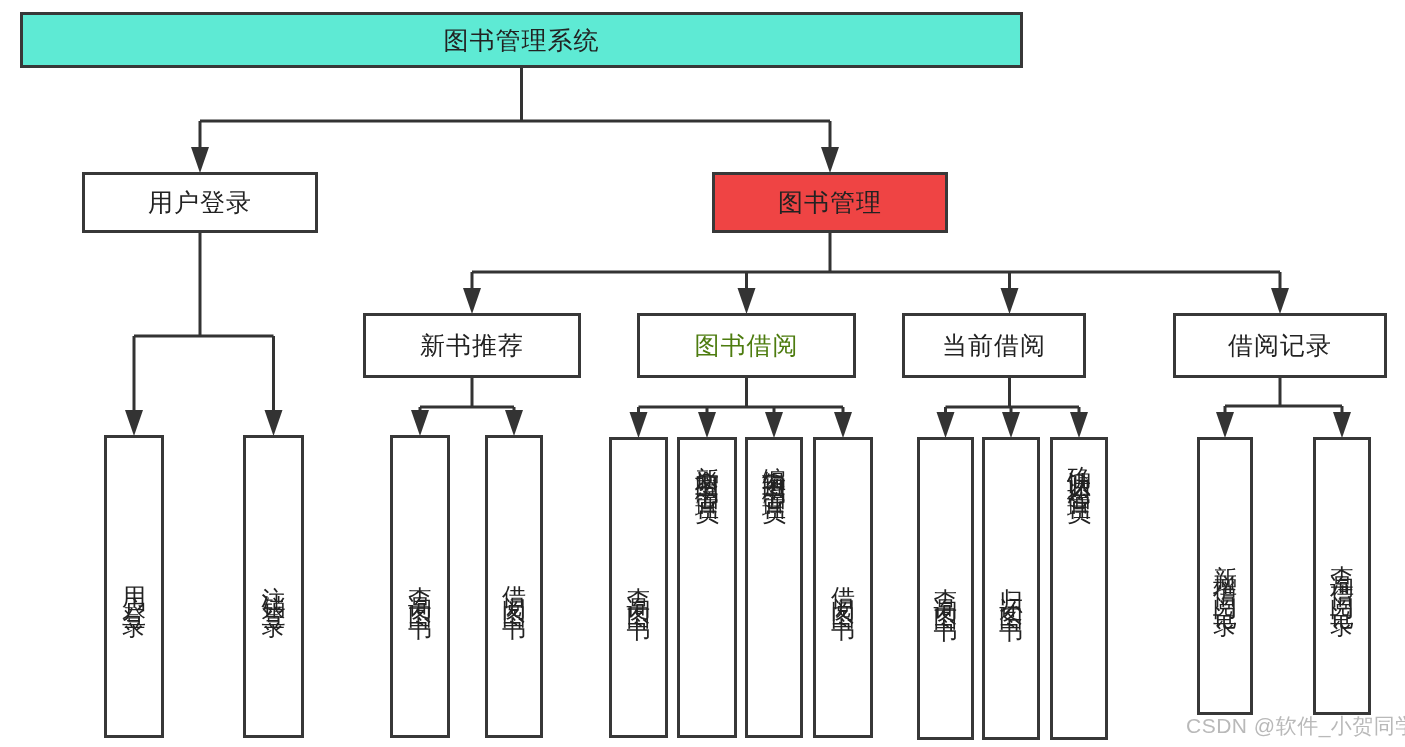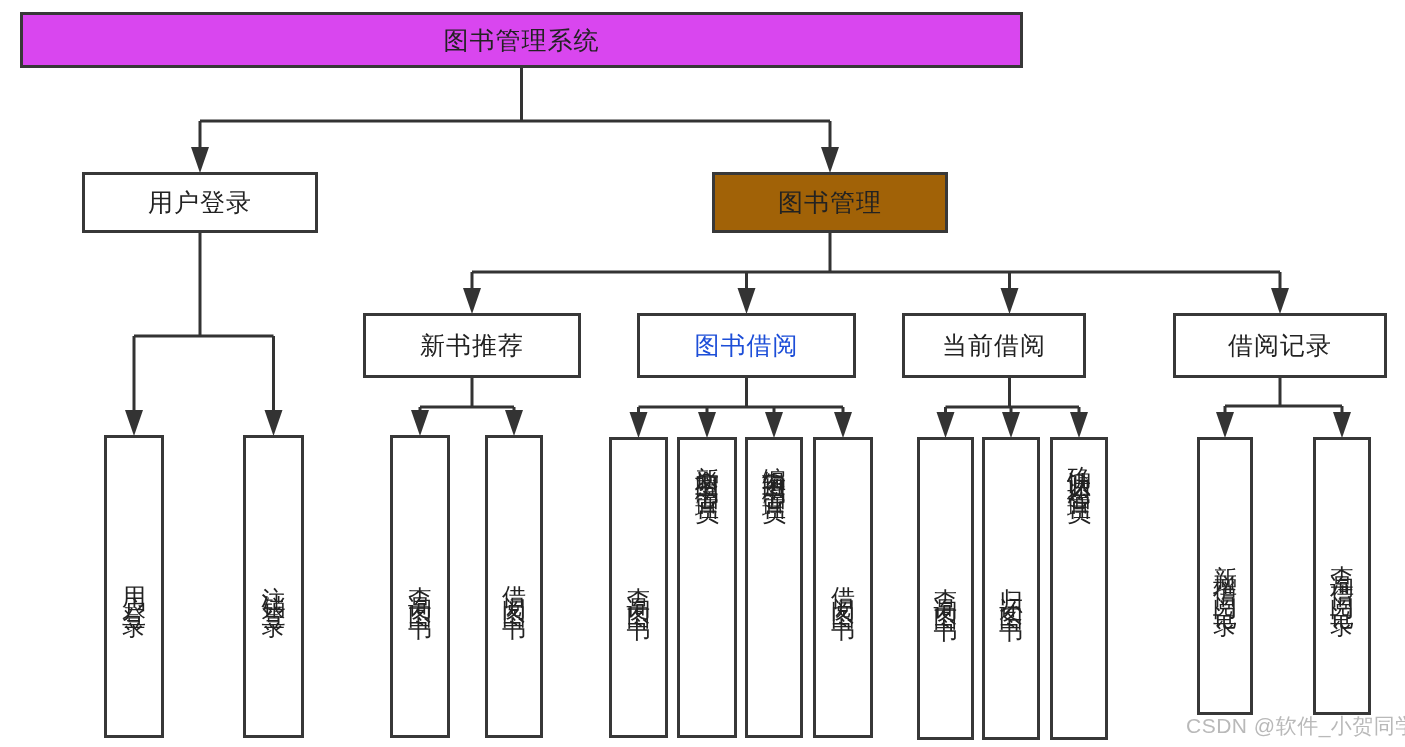--- a/index.html
+++ b/index.html
@@ -119,34 +119,34 @@
       <line x1="1079" y1="407" x2="1079" y2="417" stroke="#333333" stroke-width="3"></line>
       <polygon points="1070,412 1088,412 1079,438" fill="#333333"></polygon>
       <line x1="1280" y1="378" x2="1280" y2="406" stroke="#333333" stroke-width="3"></line>
       <line x1="1225" y1="406" x2="1342" y2="406" stroke="#333333" stroke-width="3"></line>
       <line x1="1225" y1="406" x2="1225" y2="417" stroke="#333333" stroke-width="3"></line>
       <polygon points="1216,412 1234,412 1225,438" fill="#333333"></polygon>
       <line x1="1342" y1="406" x2="1342" y2="417" stroke="#333333" stroke-width="3"></line>
       <polygon points="1333,412 1351,412 1342,438" fill="#333333"></polygon>
     </svg>
   <div id="nodes-layer">
-      <div class="node h" style="left: 20px; top: 12px; width: 1003px; height: 56px; border-color: rgb(56, 56, 56); background: #d946ef;">
+      <div class="node h" style="left: 20px; top: 12px; width: 1003px; height: 56px; border-color: rgb(56, 56, 56); background: #5eead4;">
         <span class="lbl" style="color: rgb(34, 34, 34);">图书管理系统</span>
       </div>
       <div class="node h" style="left: 82px; top: 172px; width: 236px; height: 61px; border-color: rgb(56, 56, 56); background: rgb(255, 255, 255);">
         <span class="lbl" style="color: rgb(34, 34, 34);">用户登录</span>
       </div>
-      <div class="node h" style="left: 712px; top: 172px; width: 236px; height: 61px; border-color: rgb(56, 56, 56); background: #a16207;">
+      <div class="node h" style="left: 712px; top: 172px; width: 236px; height: 61px; border-color: rgb(56, 56, 56); background: #ef4444;">
         <span class="lbl" style="color: rgb(34, 34, 34);">图书管理</span>
       </div>
       <div class="node h" style="left: 363px; top: 313px; width: 218px; height: 65px; border-color: rgb(56, 56, 56); background: rgb(255, 255, 255);">
         <span class="lbl" style="color: rgb(34, 34, 34);">新书推荐</span>
       </div>
       <div class="node h" style="left: 637px; top: 313px; width: 219px; height: 65px; border-color: rgb(56, 56, 56); background: rgb(255, 255, 255);">
-        <span class="lbl" style="color: #1d4ed8;">图书借阅</span>
+        <span class="lbl" style="color: #4d7c0f;">图书借阅</span>
       </div>
       <div class="node h" style="left: 902px; top: 313px; width: 184px; height: 65px; border-color: rgb(56, 56, 56); background: rgb(255, 255, 255);">
         <span class="lbl" style="color: rgb(34, 34, 34);">当前借阅</span>
       </div>
       <div class="node h" style="left: 1173px; top: 313px; width: 214px; height: 65px; border-color: rgb(56, 56, 56); background: rgb(255, 255, 255);">
         <span class="lbl" style="color: rgb(34, 34, 34);">借阅记录</span>
       </div>
       <div class="node v" style="left: 104px; top: 435px; width: 60px; height: 303px; border-color: rgb(56, 56, 56); background: rgb(255, 255, 255);">
         <span class="lbl" style="color: rgb(34, 34, 34);">用户登录</span>
       </div>

